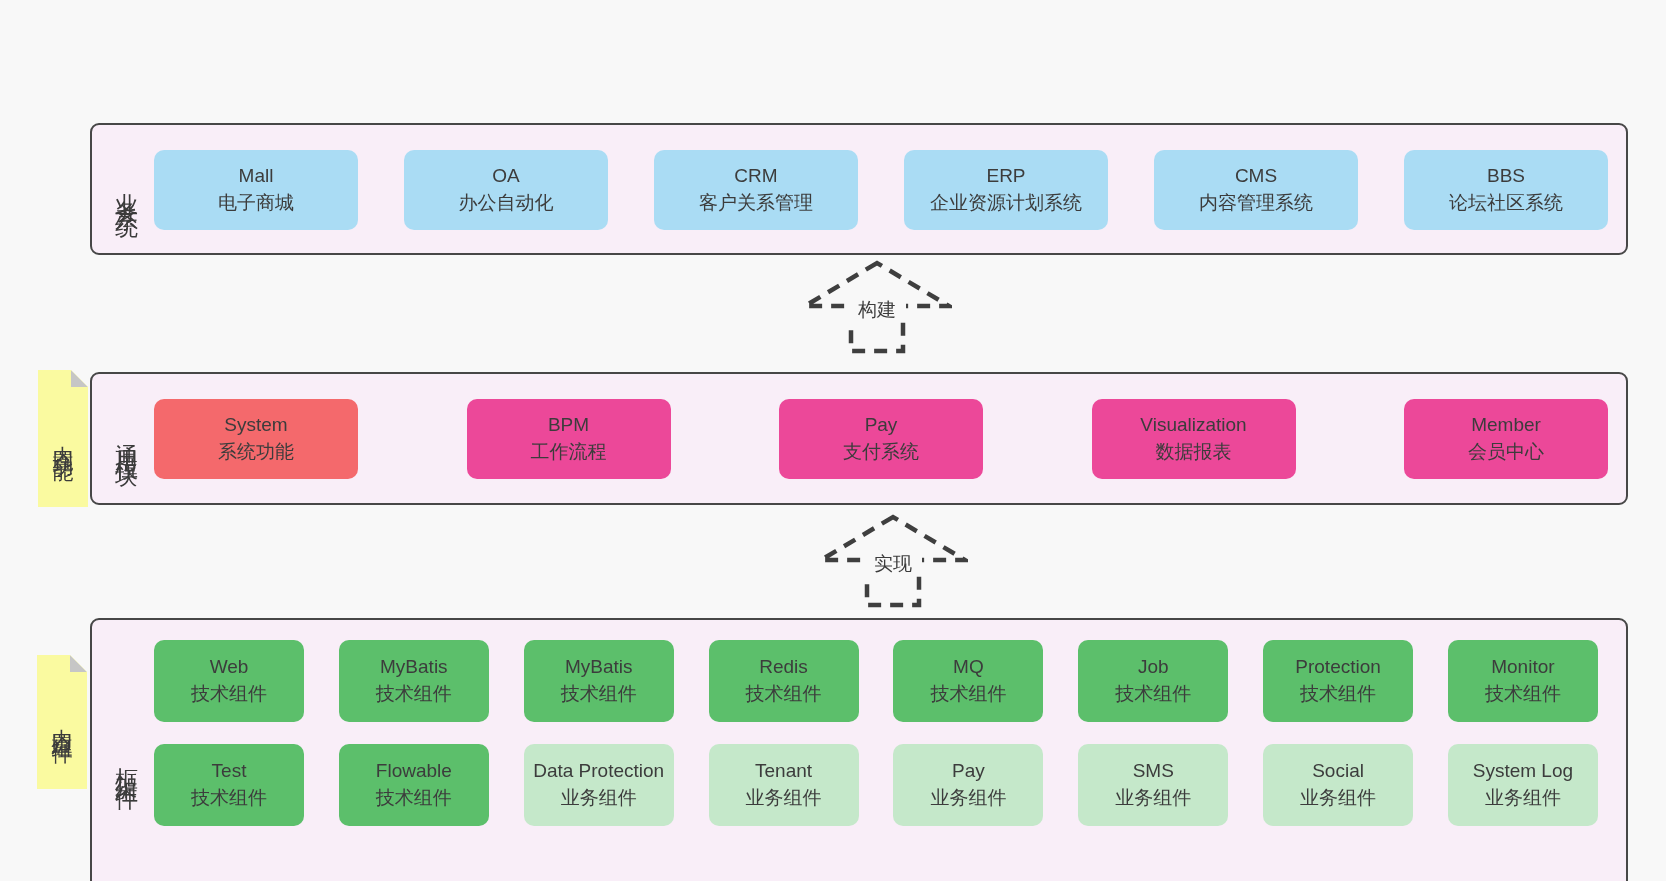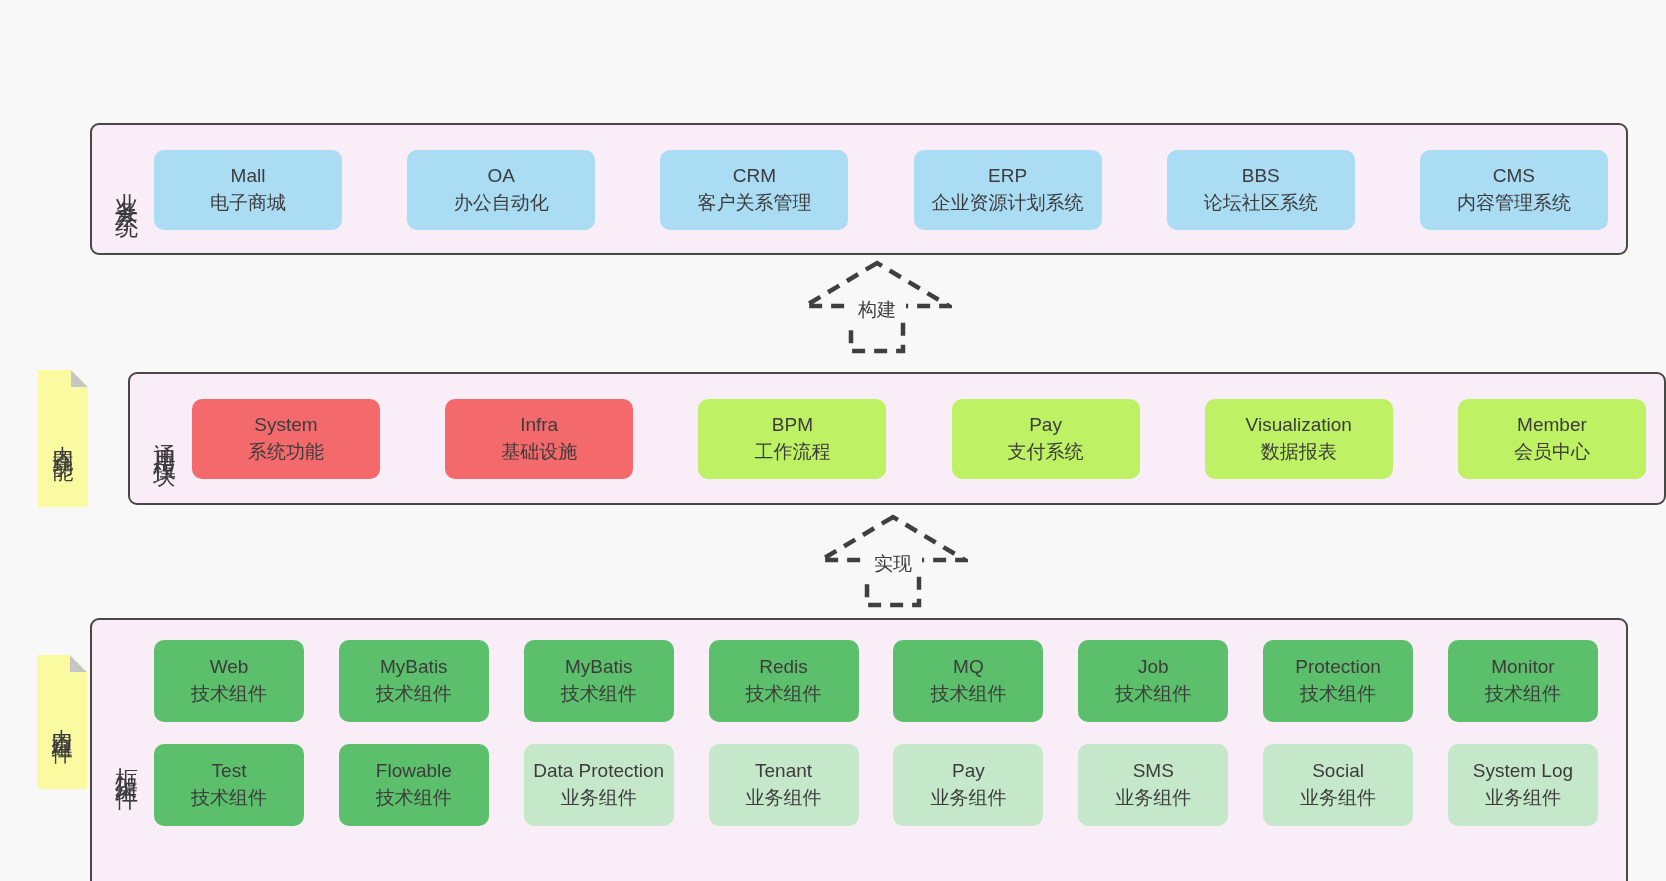--- a/index.html
+++ b/index.html
@@ -10,46 +10,46 @@
     color:#3a3a3a;
   }
   .canvas{position:absolute;inset:0;}
 
   
   .panel{
     position:absolute;left:90px;width:1538px;box-sizing:border-box;
     background:#f9eef8;border:2.5px solid #474747;border-radius:9px;
   }
   #panel-business{top:123px;height:132px;}
-  #panel-modules{top:372px;height:133px;margin-left:38px;}
+  #panel-modules{top:372px;height:133px;}
   #panel-components{top:618px;height:290px;}
 
   .panel-label{
     position:absolute;left:20px;top:50%;transform:translateY(-50%);
     writing-mode:vertical-rl;text-orientation:upright;
     font-size:23px;letter-spacing:7px;color:#3b3b3b;white-space:nowrap;
   }
 
   
   .boxes-row{position:absolute;display:flex;justify-content:space-between;}
   .row-6{left:62px;right:18px;top:25px;}
   .row-8a{left:62px;right:28px;top:20px;}
   .row-8b{left:62px;right:28px;top:124px;gap:20px;}
 
   .box{
     box-sizing:border-box;border-radius:10px;
     display:flex;flex-direction:column;align-items:center;justify-content:center;
     text-align:center;font-size:19px;line-height:1.42;color:#3c3c3c;
     padding:4px 8px;
   }
-  .box.w6{width:188px;height:80px;}
+  .box.w6{width:204px;height:80px;}
   .box.w8{width:150px;height:82px;}
   .blue{background:#aadcf4;}
   .red{background:#f4696c;}
-  .pink{background:#bef264;}
+  .pink{background:#ec4899;}
   .green{background:#5cbf6b;}
   .green-light{background:#c5e8ca;}
 
   
   .note{
     position:absolute;width:50px;background:#fafaa0;
     clip-path:polygon(0 0,calc(100% - 17px) 0,100% 17px,100% 100%,0 100%);
   }
   #note-modules{left:38px;top:370px;height:137px;}
   #note-components{left:37px;top:655px;height:134px;}
@@ -89,26 +89,26 @@
       </div>
       <div class="box w6 blue">
         <span>CRM</span>
         <span>客户关系管理</span>
       </div>
       <div class="box w6 blue">
         <span>ERP</span>
         <span>企业资源计划系统</span>
       </div>
       <div class="box w6 blue">
+        <span>CMS</span>
+        <span>内容管理系统</span>
+      </div>
+      <div class="box w6 blue">
         <span>BBS</span>
         <span>论坛社区系统</span>
-      </div>
-      <div class="box w6 blue">
-        <span>CMS</span>
-        <span>内容管理系统</span>
       </div>
     </div>
   </section>
 
   <svg class="arrow" id="arrow-build" viewBox="0 0 150 94">
     <polygon points="75,3 3,46 49,46 49,91 101,91 101,46 147,46"></polygon>
     <rect x="46" y="36" width="58" height="26"></rect>
     <text x="75" y="56">构建</text>
   </svg>
 
@@ -116,24 +116,20 @@
     <div class="note-text">内置功能</div>
   </div>
 
   <section class="panel" id="panel-modules">
     <div class="panel-label">通用模块</div>
     <div class="boxes-row row-6">
       <div class="box w6 red">
         <span>System</span>
         <span>系统功能</span>
       </div>
-      <div class="box w6 red">
-        <span>Infra</span>
-        <span>基础设施</span>
-      </div>
       <div class="box w6 pink">
         <span>BPM</span>
         <span>工作流程</span>
       </div>
       <div class="box w6 pink">
         <span>Pay</span>
         <span>支付系统</span>
       </div>
       <div class="box w6 pink">
         <span>Visualization</span>

